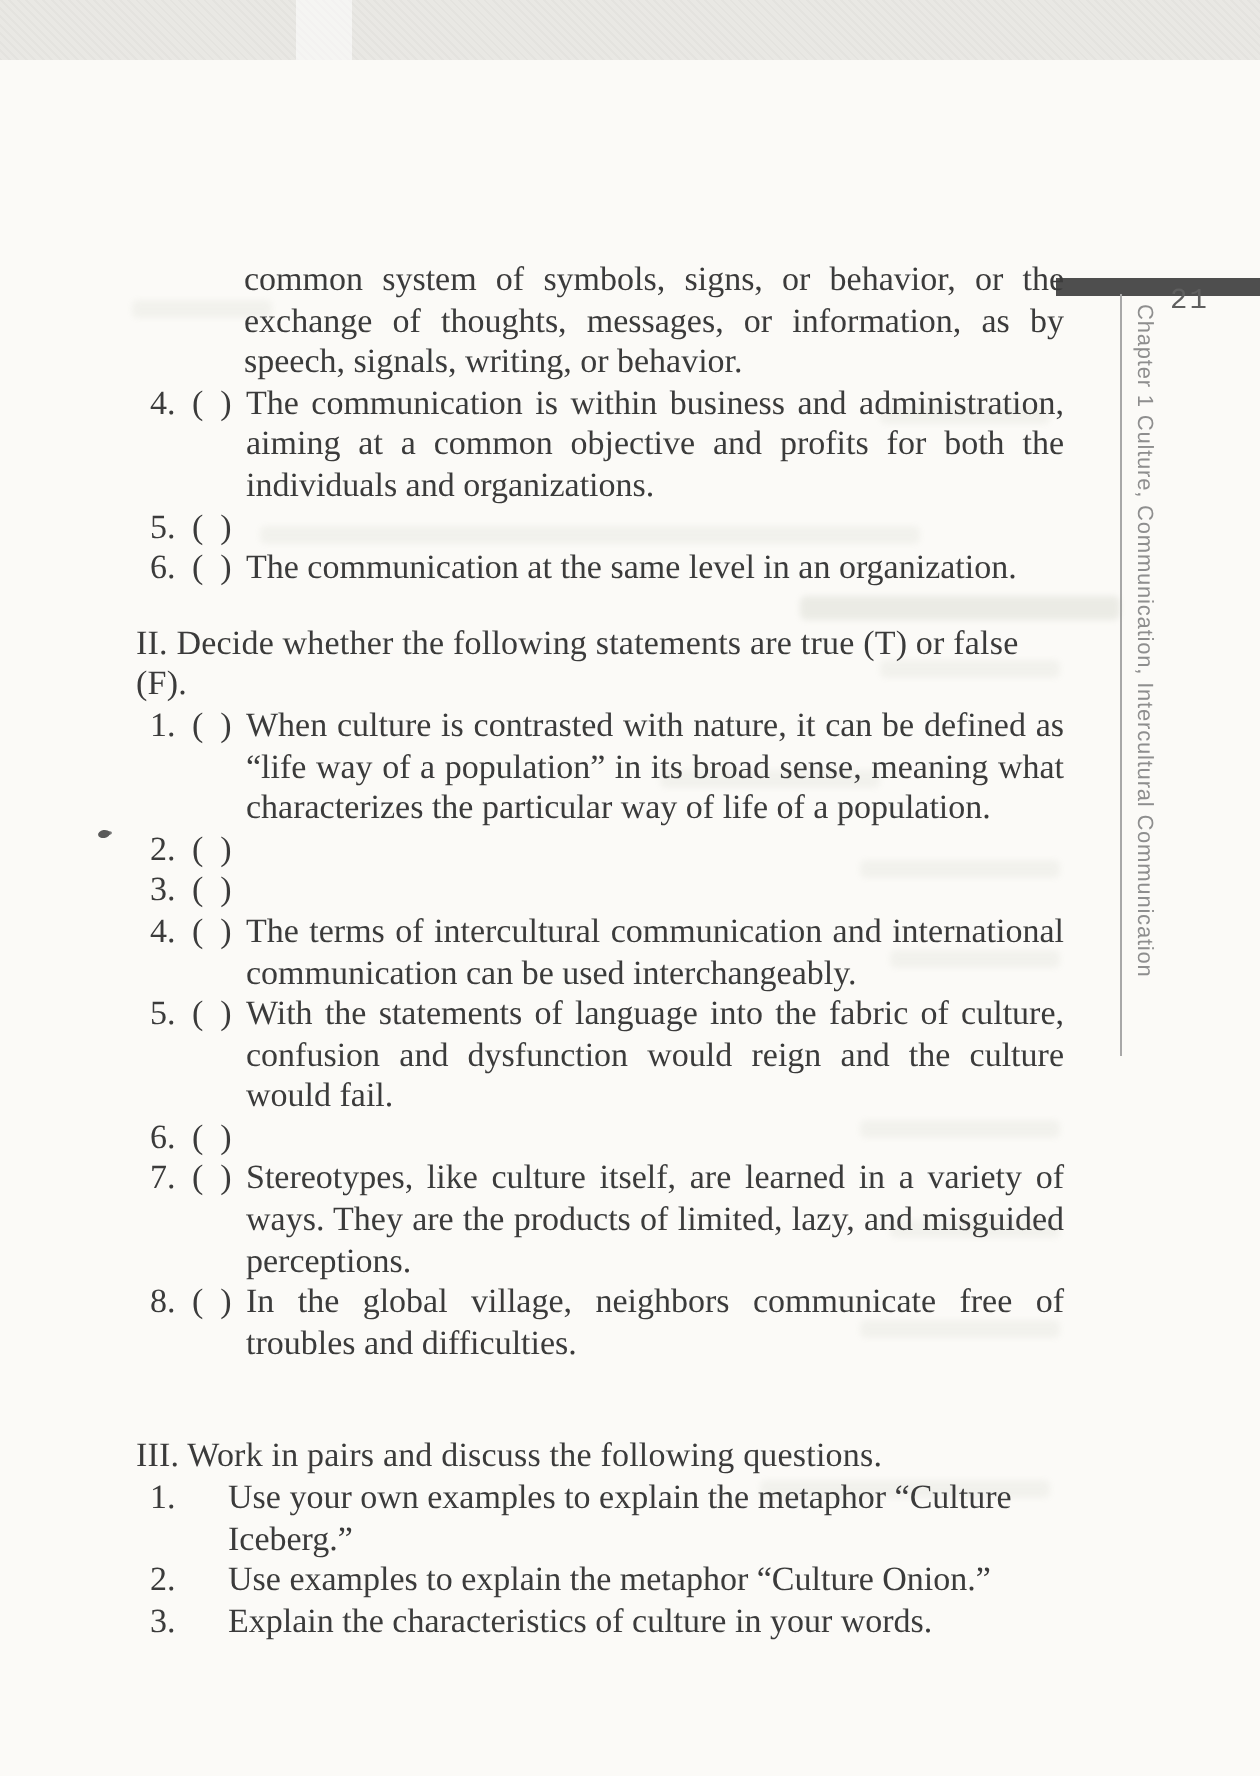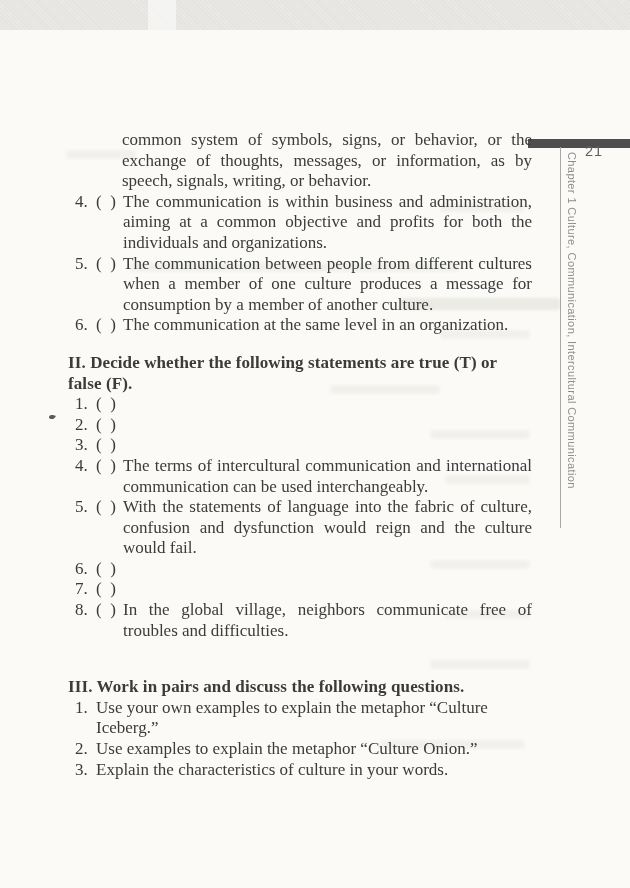--- a/index.html
+++ b/index.html
@@ -35,21 +35,21 @@
     position:absolute;top:139px;left:528px;width:102px;height:9px;
     background:var(--bar);
   }
   
   .sidebar-rule{
     position:absolute;top:147px;left:560px;width:1px;height:381px;
     background:var(--rule);
   }
   .page-number{
     position:absolute;top:143px;left:585px;
-    font-family:Liberation Sans, sans-serif;
+    font-family:Liberation Mono, monospace;
     font-size:14.5px;color:var(--pagenum);letter-spacing:1px;
   }
   .sidebar-text{
     position:absolute;top:152px;left:562px;height:370px;width:16px;
     writing-mode:vertical-rl;text-orientation:mixed;
     font-family:"Liberation Sans", sans-serif;
     font-size:11px;color:var(--muted);letter-spacing:0.4px;
     white-space:nowrap;
   }
   
@@ -57,23 +57,23 @@
     position:absolute;top:130px;left:0;width:532px;
     font-size:17px;line-height:20.6px;
   }
   .intro{
     margin:0 0 0 122px;width:410px;text-align:justify;
   }
   .row{display:flex;margin-left:75px;width:457px;}
   .num{flex:none;width:21px;}
   .bracket{flex:none;width:27px;}
   .txt{flex:1;text-align:justify;}
-  .row.plain .txt{text-align:left;}
+  .row.plain .txt{text-align:left;margin-left:18px;}
   .heading{
-    margin:17px 0 0 68px;font-weight:bold;letter-spacing:0.1px;
+    margin:17px 0 0 68px;font-weight:normal;letter-spacing:0.1px;
   }
   .heading.h3{margin-top:36px;}
   
   .ink-speck{
     position:absolute;top:415px;left:49px;width:6px;height:4px;
     background:#5a5a5a;border-radius:50%;
     box-shadow:2px 0 0 -1px #777;
     transform:rotate(-10deg);
   }
   
@@ -116,33 +116,33 @@
     <p class="intro">common system of symbols, signs, or behavior, or the exchange of thoughts, messages, or information, as by speech, signals, writing, or behavior.</p>
 
     <div class="row">
       <span class="num">4.</span>
       <span class="bracket">(&nbsp;&nbsp;)</span>
       <span class="txt">The communication is within business and administration, aiming at a common objective and profits for both the individuals and organizations.</span>
     </div>
     <div class="row">
       <span class="num">5.</span>
       <span class="bracket">(&nbsp;&nbsp;)</span>
-      <span class="txt">The communication between people from different cultures when a member of one culture produces a message for consumption by a member of another culture.</span>
     </div>
     <div class="row">
       <span class="num">6.</span>
       <span class="bracket">(&nbsp;&nbsp;)</span>
       <span class="txt">The communication at the same level in an organization.</span>
     </div>
 
     <div class="heading">II. Decide whether the following statements are true (T) or false (F).</div>
 
     <div class="row">
       <span class="num">1.</span>
       <span class="bracket">(&nbsp;&nbsp;)</span>
+      <span class="txt">When culture is contrasted with nature, it can be defined as “life way of a population” in its broad sense, meaning what characterizes the particular way of life of a population.</span>
     </div>
     <div class="row">
       <span class="num">2.</span>
       <span class="bracket">(&nbsp;&nbsp;)</span>
     </div>
     <div class="row">
       <span class="num">3.</span>
       <span class="bracket">(&nbsp;&nbsp;)</span>
     </div>
     <div class="row">
@@ -155,20 +155,21 @@
       <span class="bracket">(&nbsp;&nbsp;)</span>
       <span class="txt">With the statements of language into the fabric of culture, confusion and dysfunction would reign and the culture would fail.</span>
     </div>
     <div class="row">
       <span class="num">6.</span>
       <span class="bracket">(&nbsp;&nbsp;)</span>
     </div>
     <div class="row">
       <span class="num">7.</span>
       <span class="bracket">(&nbsp;&nbsp;)</span>
+      <span class="txt">Stereotypes, like culture itself, are learned in a variety of ways. They are the products of limited, lazy, and misguided perceptions.</span>
     </div>
     <div class="row">
       <span class="num">8.</span>
       <span class="bracket">(&nbsp;&nbsp;)</span>
       <span class="txt">In the global village, neighbors communicate free of troubles and difficulties.</span>
     </div>
 
     <div class="heading h3">III. Work in pairs and discuss the following questions.</div>
 
     <div class="row plain">

